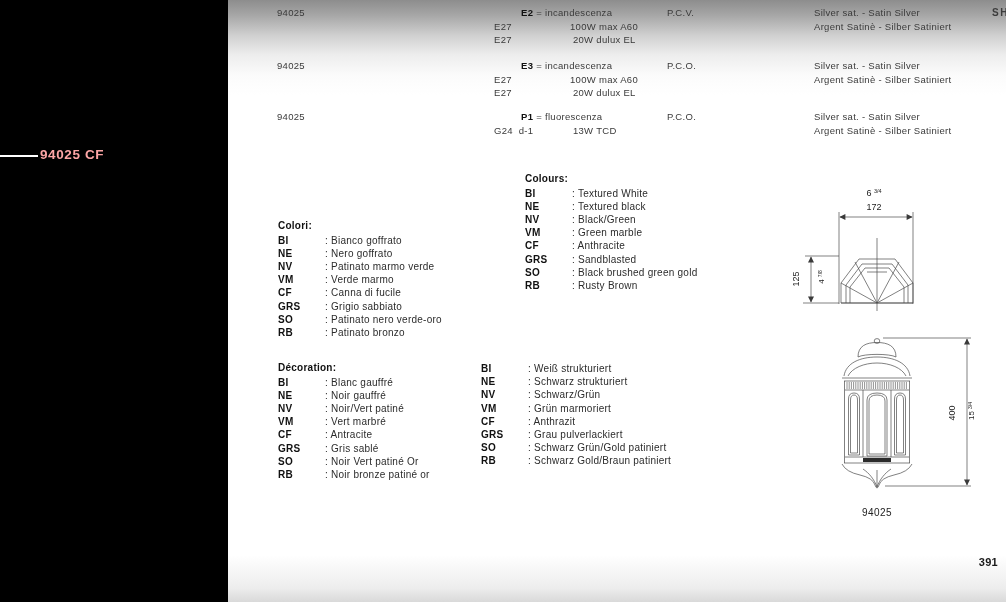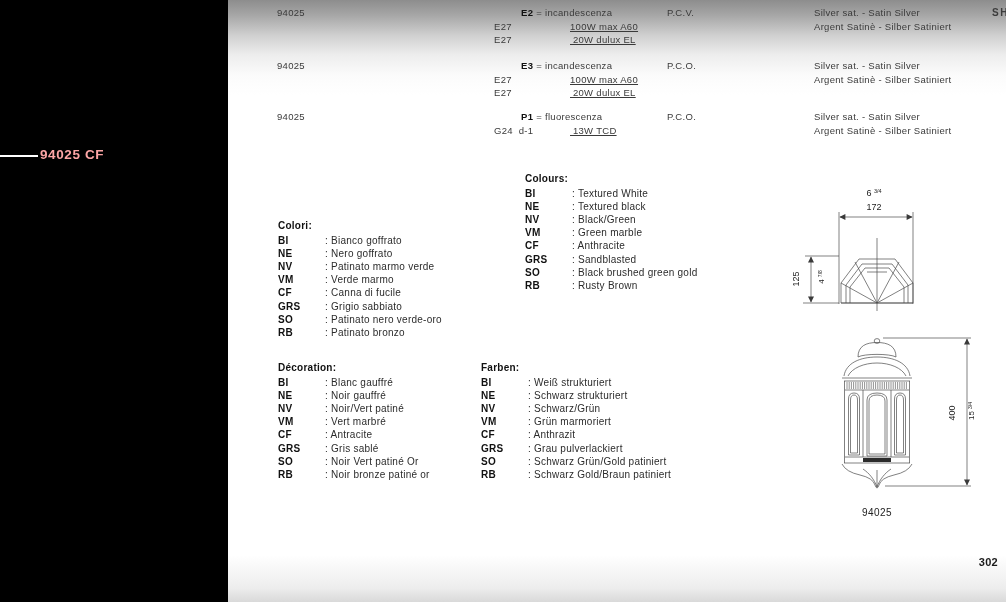--- a/index.html
+++ b/index.html
@@ -14,21 +14,21 @@
   .sidebar-rule { position:absolute; left:0; top:155px; width:38px; height:2px; background:#fff; }
   .sidebar-title { position:absolute; left:40px; top:147px; color:#fca5a5; font-size:13.5px; font-weight:bold; letter-spacing:.6px; }
 
   
   .spec-row { position:absolute; left:0; width:1006px; font-size:9.5px; letter-spacing:.3px; line-height:13.5px; color:#3a3a3a; }
   .spec-code { position:absolute; left:277px; top:0; }
   .spec-lamp { position:absolute; left:473px; top:0; }
   .lamp-head b { color:#111; letter-spacing:.3px;padding-left:48px; }
   .sub-line { padding-left:21px; white-space:pre; }
   .socket { display:inline-block; width:76px; white-space:pre; }
-  .lampval { white-space:pre;text-decoration:underline; }
+  .lampval { white-space:pre; }
   .spec-diff { position:absolute; left:667px; top:0;text-align:center; }
   .spec-finish { position:absolute; left:814px; top:0; width:195px; }
 
   
   .color-block { position:absolute; width:205px; font-size:10px; letter-spacing:.25px; color:#2c2c2c; }
   .cb-title { font-weight:bold; color:#111; height:13.5px; }
   .cb-row { line-height:13.2px; white-space:nowrap; }
   .cb-code { display:inline-block; width:47px; font-weight:bold; color:#111; }
 
   
@@ -122,21 +122,20 @@
         <div class="cb-row"><span class="cb-code">NE</span><span class="cb-val">: Noir gauffré</span></div>
         <div class="cb-row"><span class="cb-code">NV</span><span class="cb-val">: Noir/Vert patiné</span></div>
         <div class="cb-row"><span class="cb-code">VM</span><span class="cb-val">: Vert marbré</span></div>
         <div class="cb-row"><span class="cb-code">CF</span><span class="cb-val">: Antracite</span></div>
         <div class="cb-row"><span class="cb-code">GRS</span><span class="cb-val">: Gris sablé</span></div>
         <div class="cb-row"><span class="cb-code">SO</span><span class="cb-val">: Noir Vert patiné Or</span></div>
         <div class="cb-row"><span class="cb-code">RB</span><span class="cb-val">: Noir bronze patiné or</span></div>
       </div>
   </div>
   <div class="color-block" style="left:481px; top:362px;">
-    <div class="cb-title">Farben:</div>
     <div>
         <div class="cb-row"><span class="cb-code">BI</span><span class="cb-val">: Weiß strukturiert</span></div>
         <div class="cb-row"><span class="cb-code">NE</span><span class="cb-val">: Schwarz strukturiert</span></div>
         <div class="cb-row"><span class="cb-code">NV</span><span class="cb-val">: Schwarz/Grün</span></div>
         <div class="cb-row"><span class="cb-code">VM</span><span class="cb-val">: Grün marmoriert</span></div>
         <div class="cb-row"><span class="cb-code">CF</span><span class="cb-val">: Anthrazit</span></div>
         <div class="cb-row"><span class="cb-code">GRS</span><span class="cb-val">: Grau pulverlackiert</span></div>
         <div class="cb-row"><span class="cb-code">SO</span><span class="cb-val">: Schwarz Grün/Gold patiniert</span></div>
         <div class="cb-row"><span class="cb-code">RB</span><span class="cb-val">: Schwarz Gold/Braun patiniert</span></div>
       </div>
@@ -220,15 +219,15 @@
       <line x1="197" y1="159" x2="197" y2="305" marker-start="url(#arr)" marker-end="url(#arr)"></line>
       <text transform="translate(185,233) rotate(-90)" text-anchor="middle" font-size="9" stroke="none">400</text>
       <text transform="translate(204,231) rotate(-90)" text-anchor="middle" font-size="8" stroke="none"><tspan>15</tspan> <tspan dy="-2.5" font-size="5">3/4</tspan></text>
 
       <text x="107" y="336" text-anchor="middle" font-size="10" letter-spacing="0.4" stroke="none">94025</text>
     </g>
   </svg>
 
   <div class="corner-fragment">SH</div>
 
-  <div class="page-number">302</div>
+  <div class="page-number">391</div>
 
 </div>
 
 </body></html>

